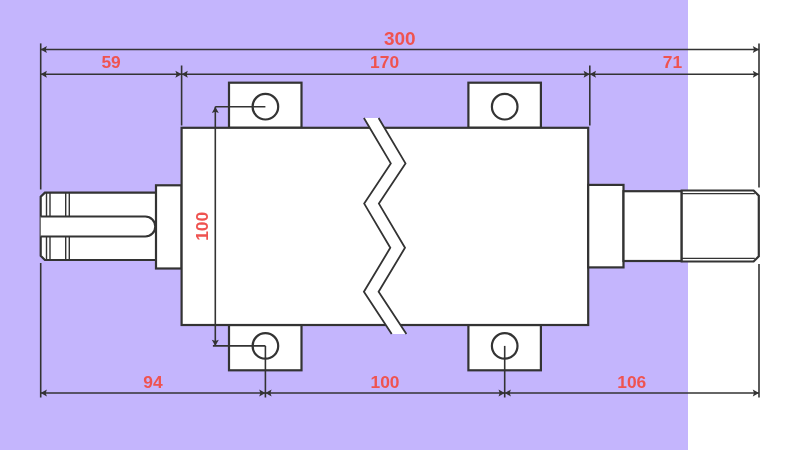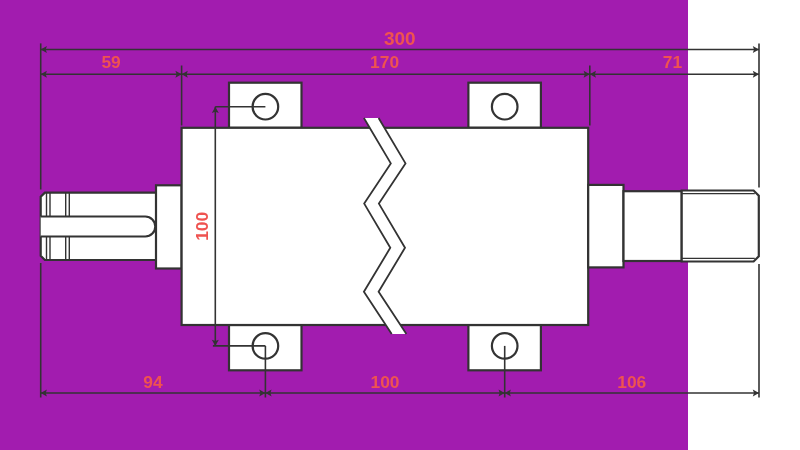--- a/index.html
+++ b/index.html
@@ -1,16 +1,16 @@
 <!DOCTYPE html>
 <html><head>
 <meta charset="utf-8">
 <style>
   html,body{margin:0;padding:0;background:#ffffff;}
-  .wrap{width:688px;height:450px;position:relative;background:#a21caf;}
+  .wrap{width:688px;height:450px;position:relative;background:#c4b5fd;}
   text{font-family:"Liberation Sans",sans-serif;font-weight:bold;fill:#ef5350;font-size:17.4px;}
 </style>
 </head>
 <body>
 <div class="wrap">
 <svg width="800" height="450" viewBox="0 0 800 450" xmlns="http://www.w3.org/2000/svg">
 <g stroke-linecap="butt" stroke-linejoin="miter" fill="none">
 
 <path d="M157,192.6 H44.9 L40.7,196.8 V255.8 L44.9,260 H157 Z" fill="#ffffff" stroke="#333333" stroke-width="2.2"></path>
 

